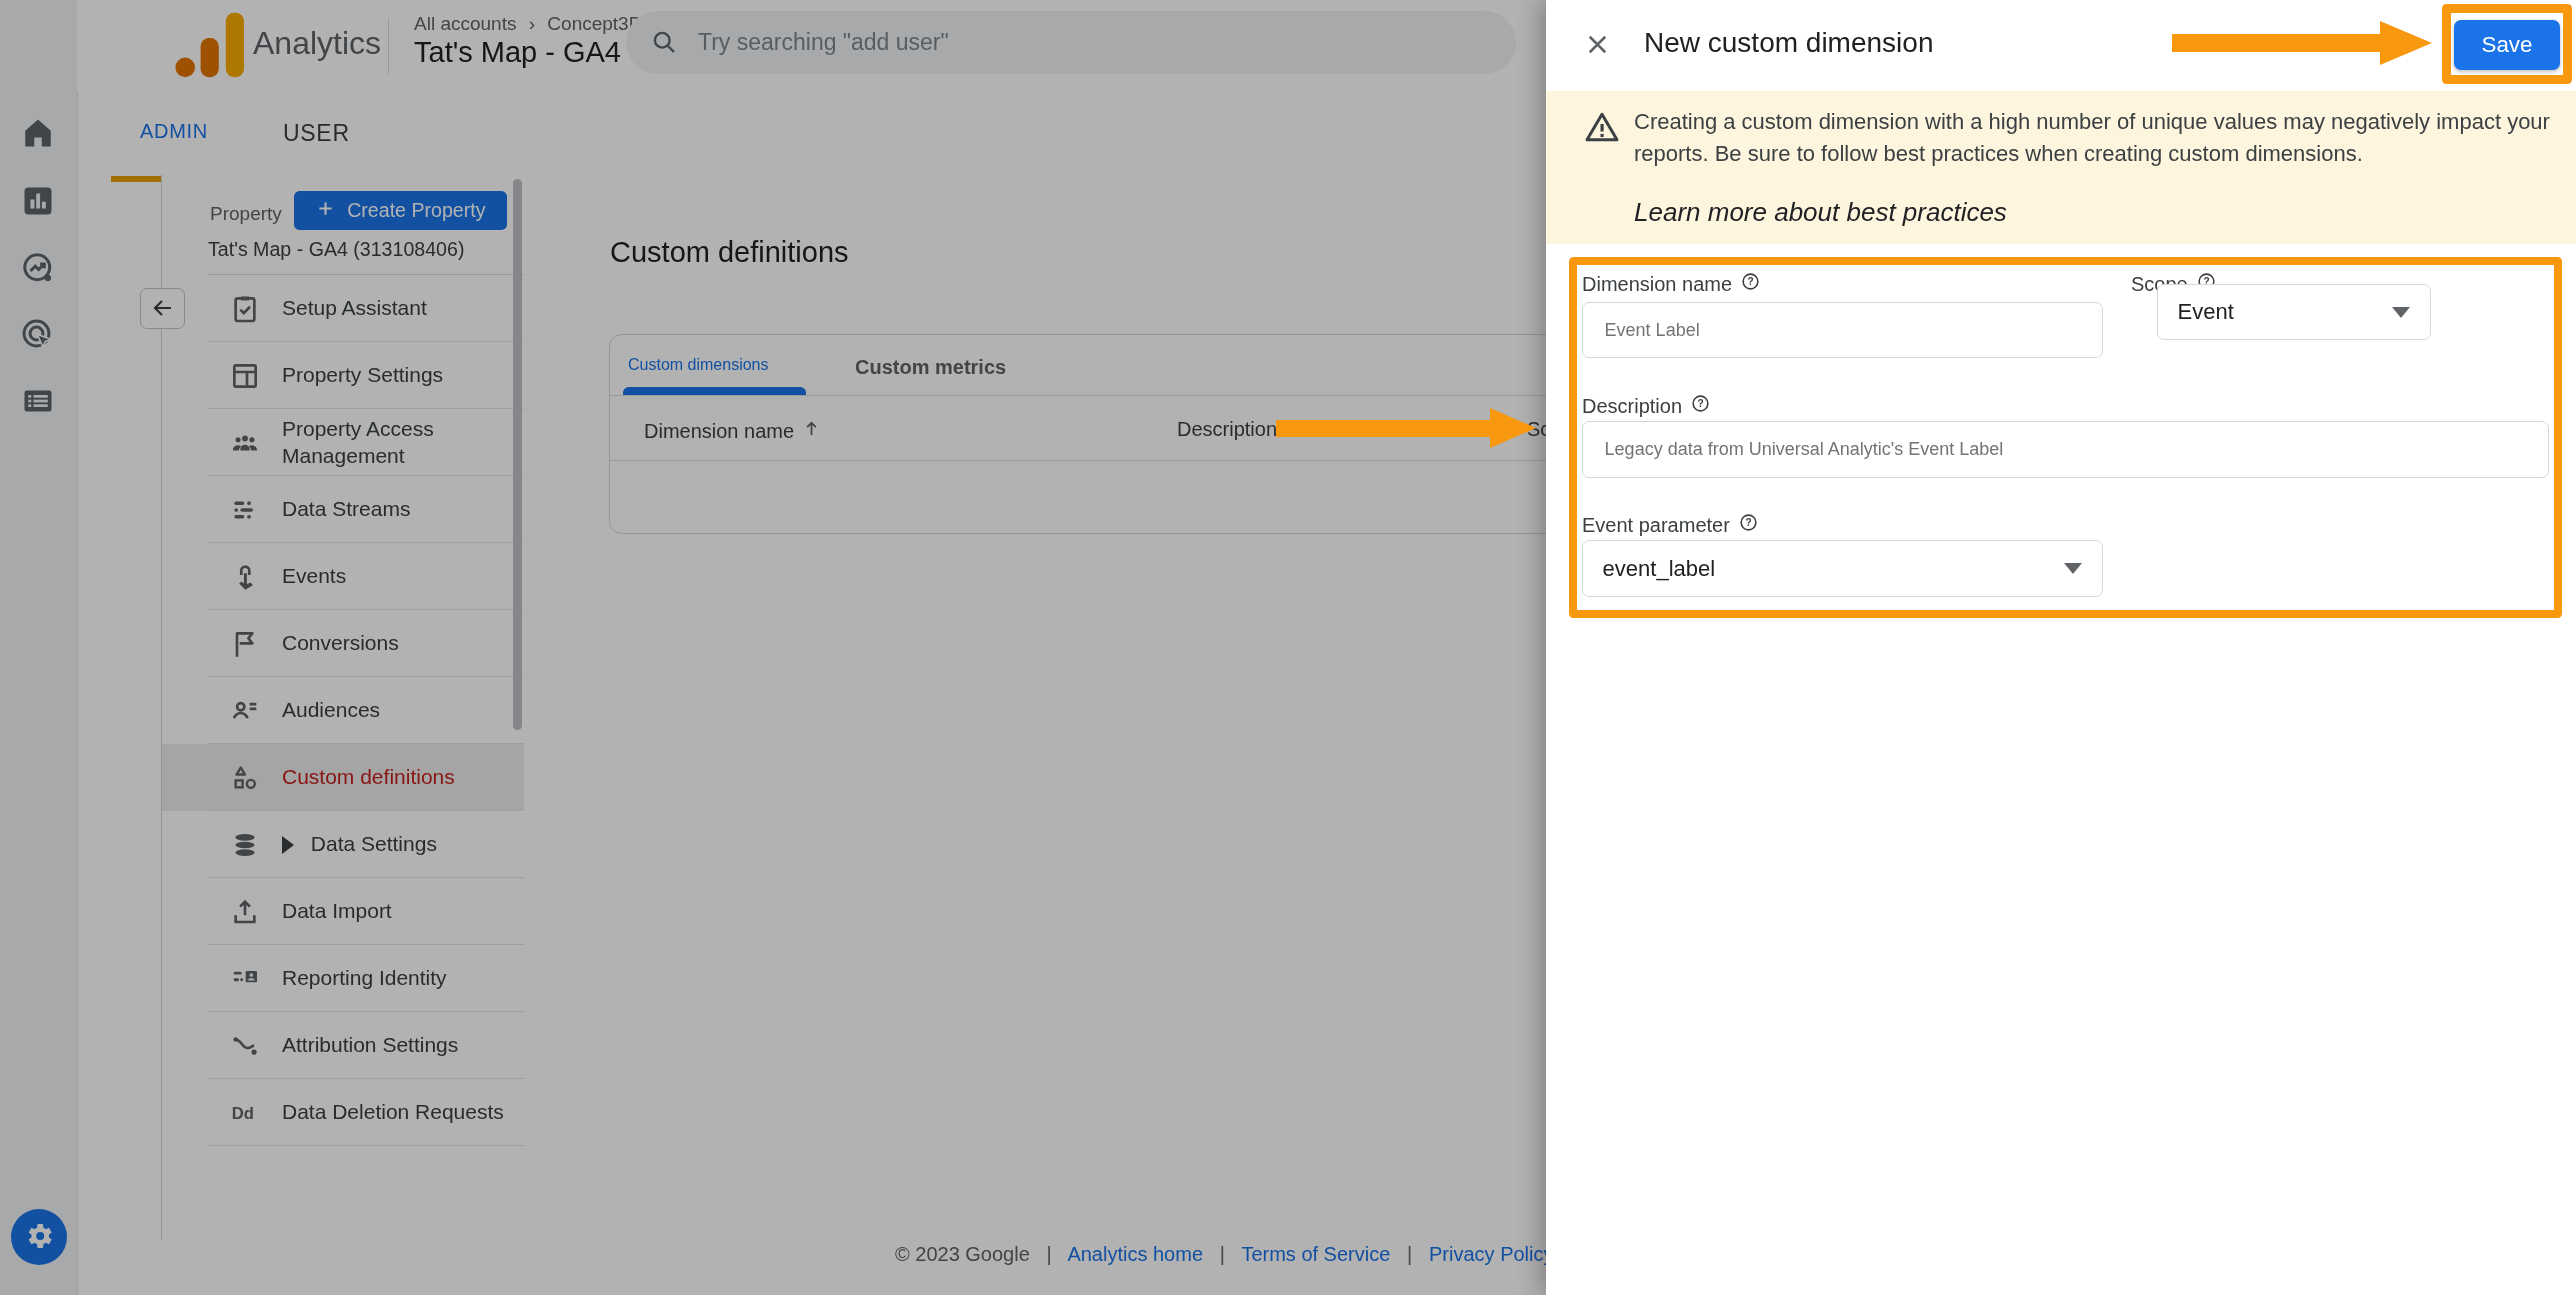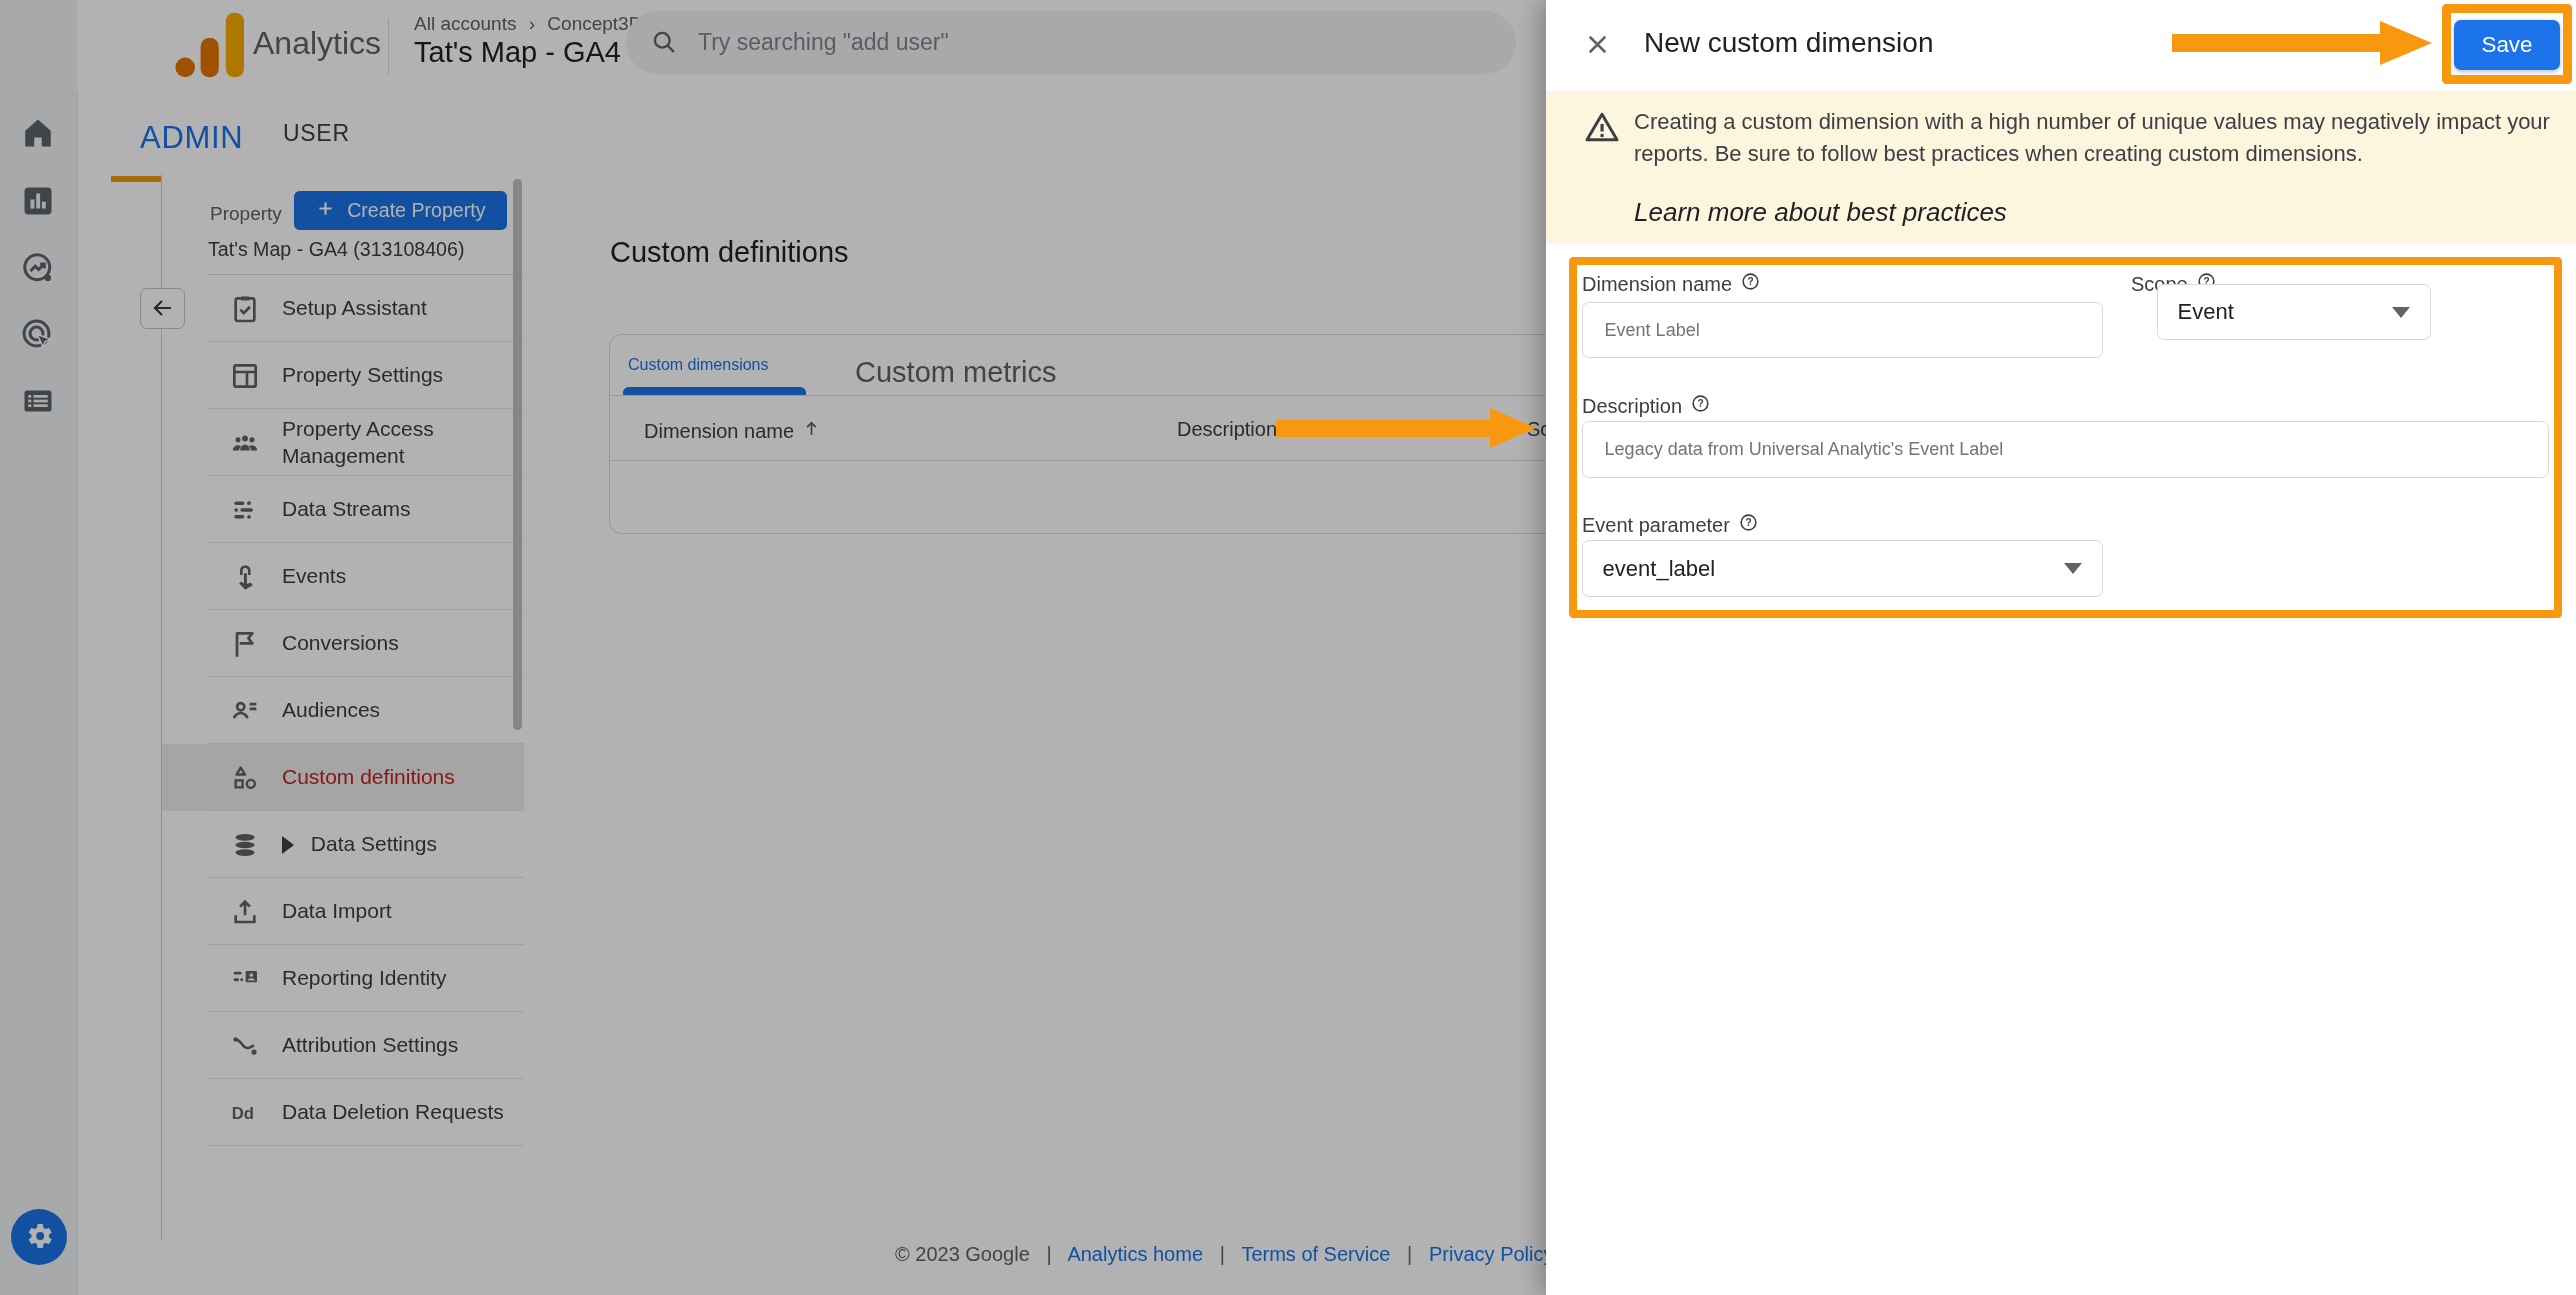--- a/index.html
+++ b/index.html
@@ -25,21 +25,21 @@
   .caret-down{display:inline-block;width:0;height:0;border-left:7.7px solid transparent;
               border-right:7.7px solid transparent;border-top:9px solid #5f6368;vertical-align:middle;margin-left:9.8px;}
   #searchbar{left:549px;top:11.2px;width:890px;height:63px;background:#f1f3f4;border-radius:31.5px;
              display:flex;align-items:center;padding:0 24px;box-sizing:border-box;}
   #searchbar svg{width:28px;height:28px;margin-right:18px;flex:0 0 auto;}
   #search-input{border:none;background:transparent;outline:none;font-family:inherit;
                 font-size:23px;color:#202124;width:100%;}
   #search-input::placeholder{color:#80868b;}
 
   
-  #tab-admin{left:140px;top:120px;font-size:31px;letter-spacing:0.7px;color:#1a73e8;font-weight:500;z-index:1;}
+  #tab-admin{left:140px;top:120px;font-size:20px;letter-spacing:0.7px;color:#1a73e8;font-weight:500;z-index:1;}
   #tab-user{left:283px;top:120px;font-size:23px;letter-spacing:0.7px;color:#3c4043;font-weight:500;z-index:1;}
   #tab-underline{left:111px;top:176px;width:134px;height:6.3px;background:#e8a00a;z-index:1;}
 
   
   #prop-col{left:161px;top:174px;width:362px;height:1066px;background:#fff;border-left:1.4px solid #cfd2d6;z-index:1;}
   #prop-head{position:relative;height:101px;}
   #prop-label{position:absolute;left:48px;top:29px;font-size:19px;color:#5f6368;}
   #create-btn{position:absolute;left:132px;top:17px;height:39px;padding:0 21px;background:#1a73e8;color:#fff;
               border-radius:5.6px;display:flex;align-items:center;font-size:19.6px;font-weight:500;gap:11.2px;cursor:pointer;}
   #create-btn svg{width:21px;height:21px;}
@@ -57,21 +57,21 @@
   #back-btn{left:140px;top:288px;width:43px;height:39px;background:#fff;border:1.4px solid #c2c5c9;
             border-radius:7px;display:flex;align-items:center;justify-content:center;z-index:2;cursor:pointer;}
   #back-btn svg{width:24px;height:24px;}
   #prop-scroll{left:513px;top:179px;width:9px;height:551px;background:#bdc1c6;border-radius:4.9px;z-index:2;}
 
   
   #main-title{left:610px;top:236px;font-size:29px;color:#202124;z-index:1;}
   #card{left:609px;top:334px;width:1133px;height:200px;background:#fff;border:1.4px solid #d5d8db;
         border-radius:12.6px;z-index:1;box-sizing:border-box;}
   #card-tab-dims{position:absolute;left:18px;top:21px;font-size:16px;font-weight:500;color:#1a73e8;cursor:pointer;}
-  #card-tab-mets{position:absolute;left:245px;top:21px;font-size:29px;font-weight:400;color:#5f6368;cursor:pointer;}
+  #card-tab-mets{position:absolute;left:245px;top:21px;font-size:20px;font-weight:700;color:#5f6368;cursor:pointer;}
   #tab-indicator{position:absolute;left:12.6px;top:52px;width:183px;height:9px;background:#1a73e8;border-radius:5.6px 5.6px 0 0;}
   #card-tabline{position:absolute;left:0;right:0;top:60px;height:0.7px;background:#dadce0;}
   .colhead{position:absolute;top:83px;font-size:20px;font-weight:500;color:#3c4043;display:flex;align-items:center;gap:7px;}
   .colhead svg{width:21px;height:21px;}
   #hdr-rowline{position:absolute;left:0;right:0;top:125px;height:0.7px;background:#dadce0;}
 
   
   #footer{left:77px;top:1243px;width:2499px;text-align:center;font-size:20px;color:#5f6368;z-index:1;white-space:nowrap;}
   #footer .sep{margin:0 11.2px;color:#5f6368;}
   #footer a{color:#1a73e8;text-decoration:none;cursor:pointer;}

